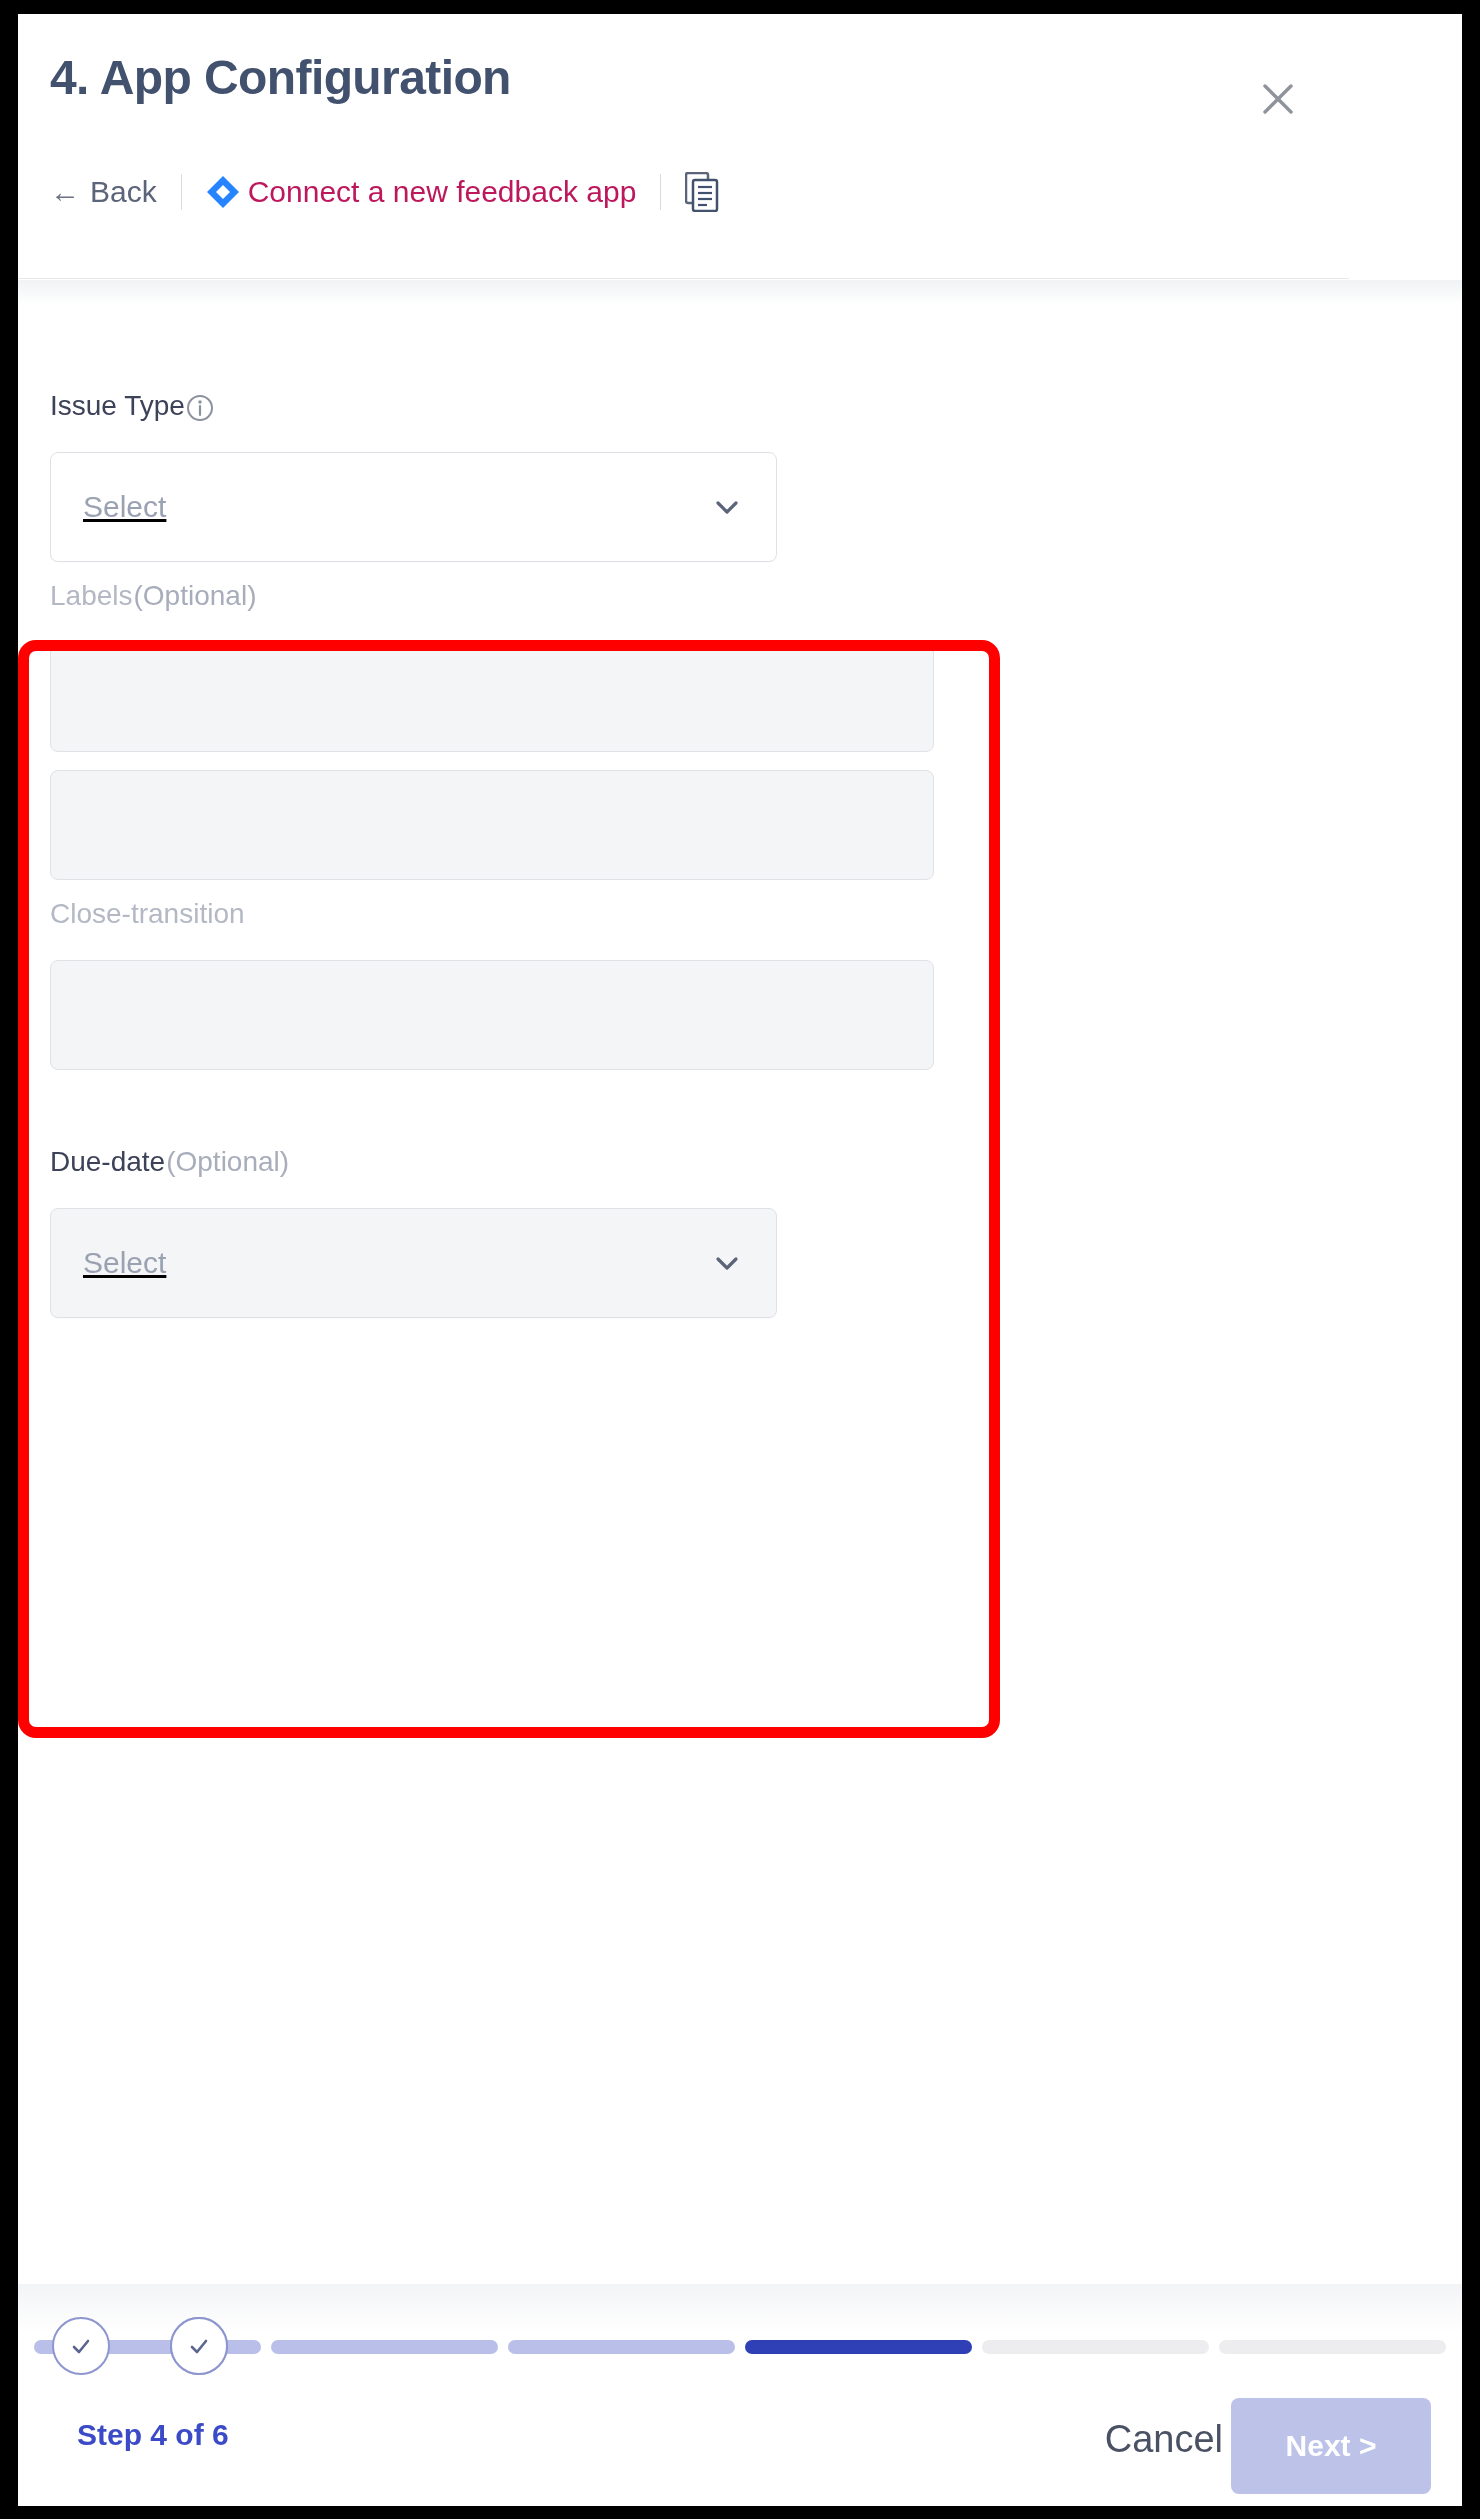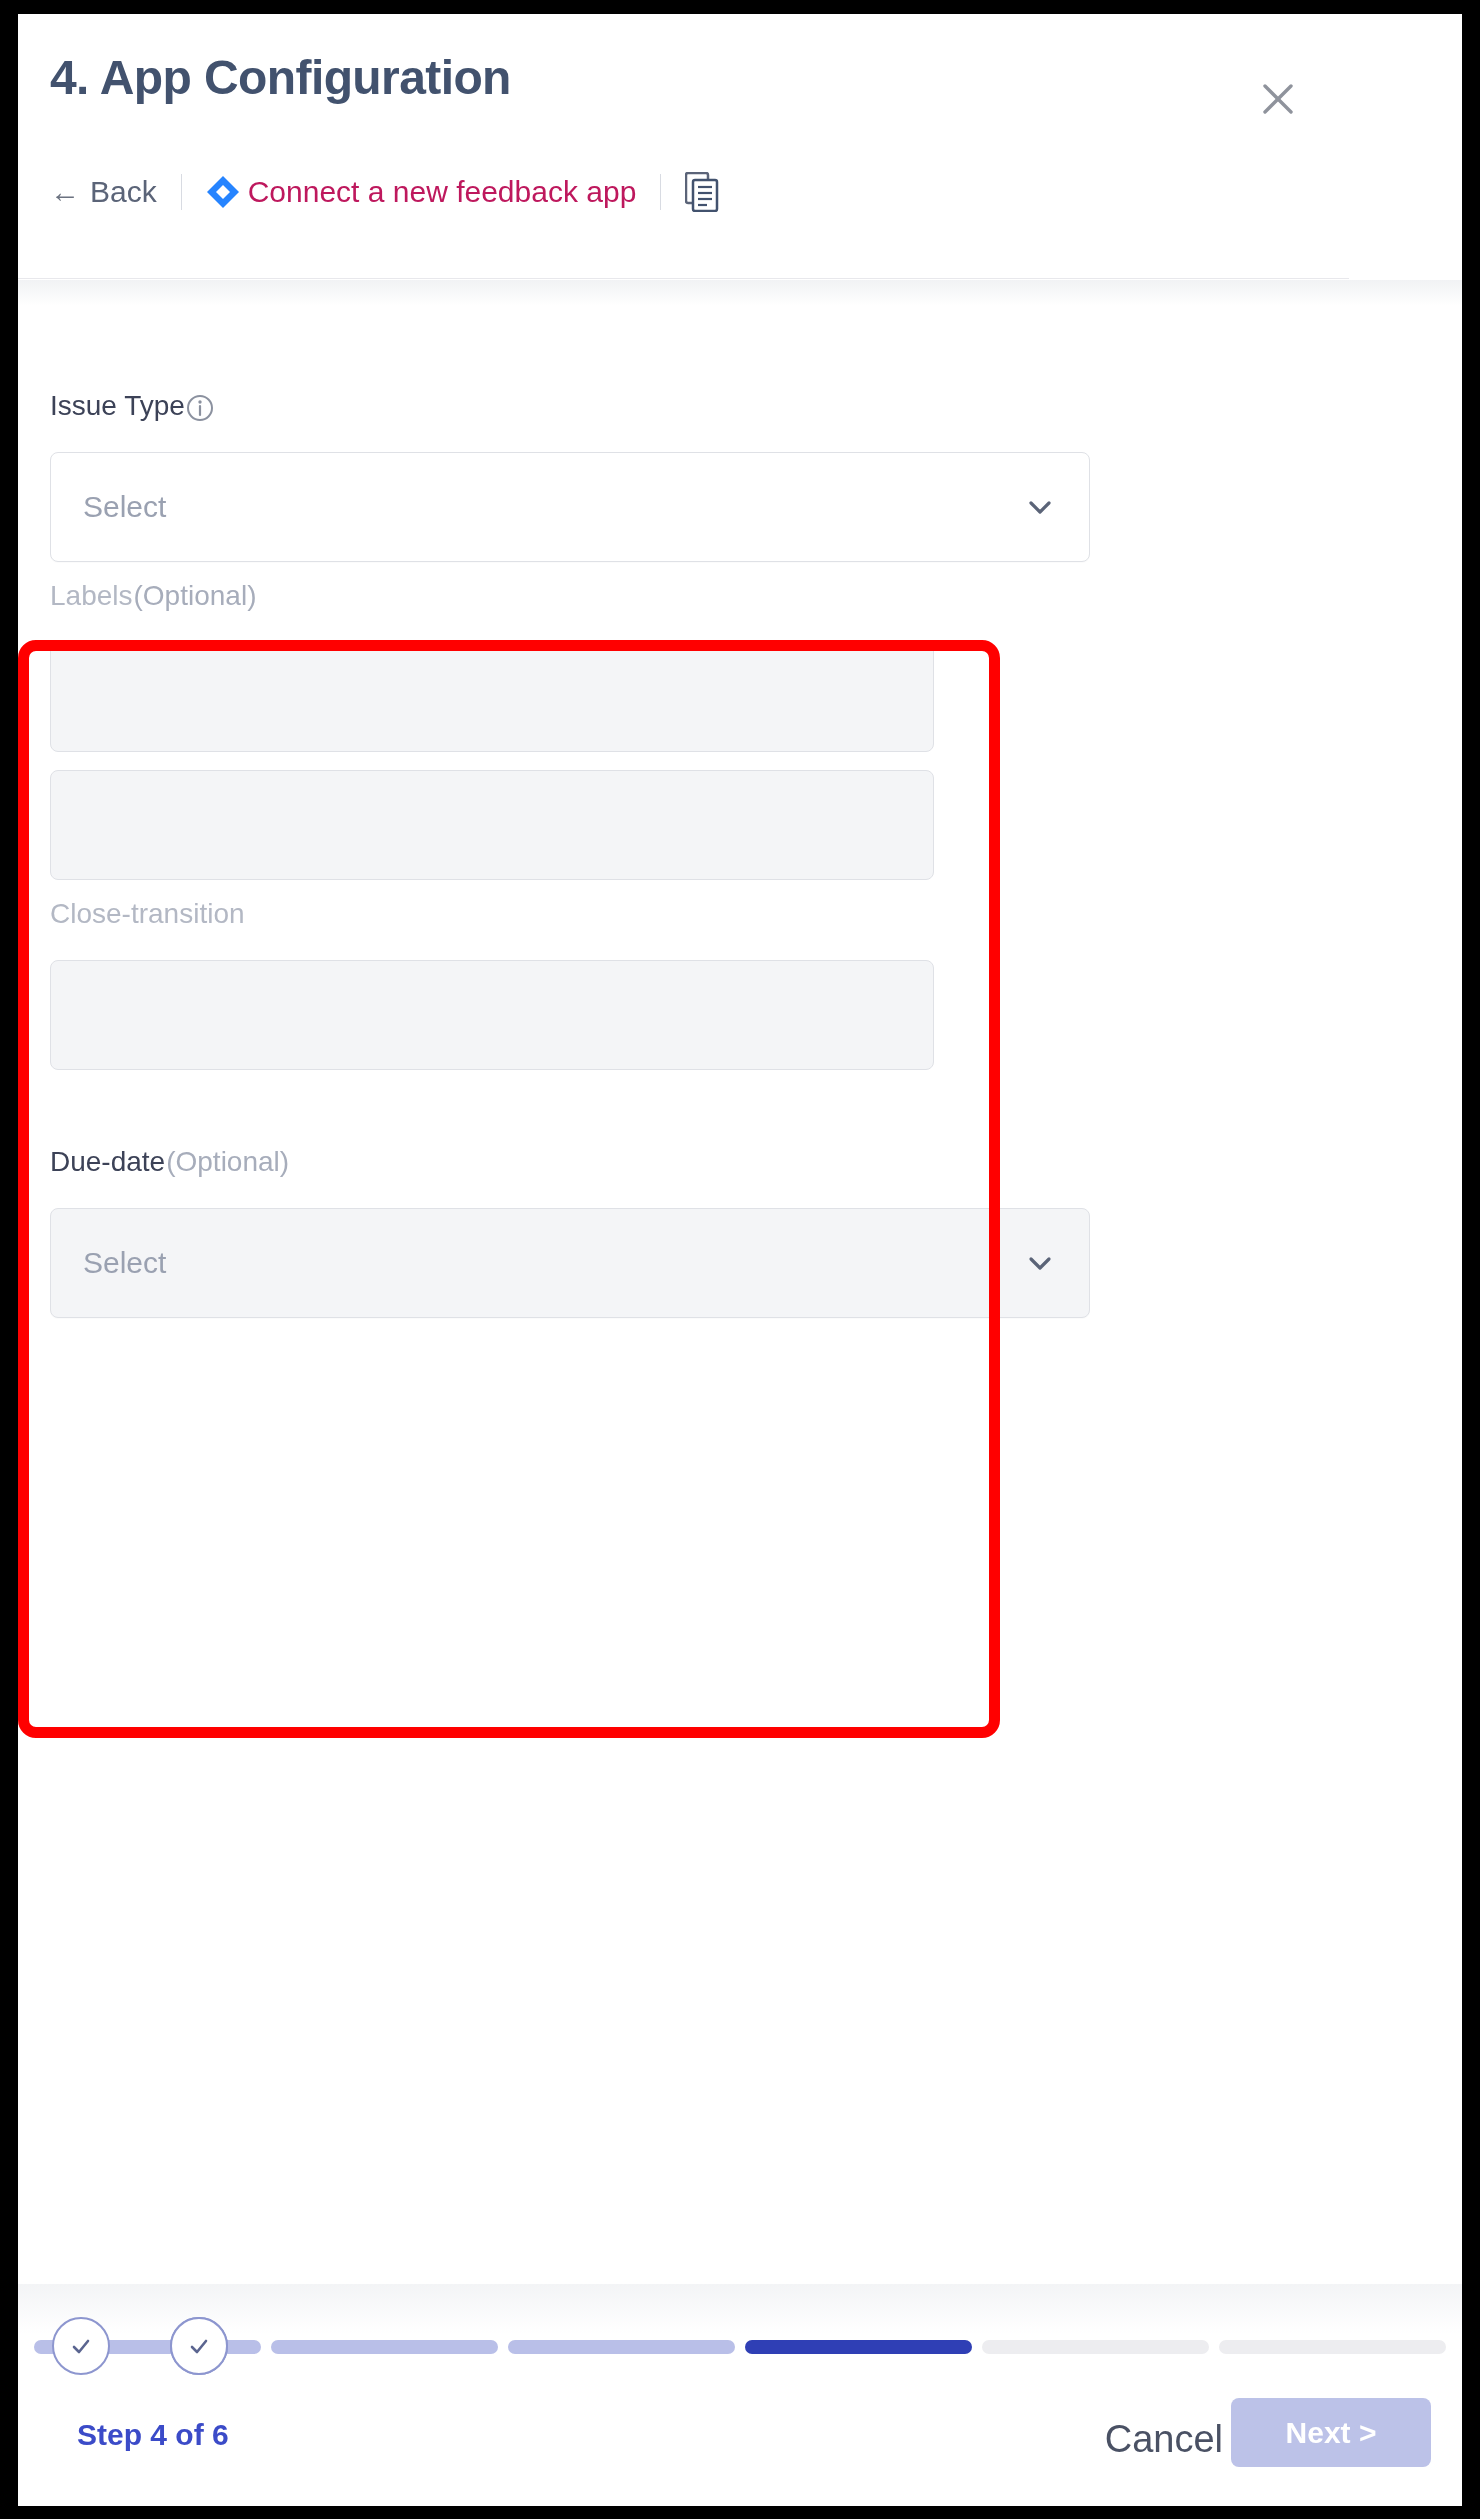--- a/index.html
+++ b/index.html
@@ -132,31 +132,32 @@
     display: flex;
     align-items: center;
     gap: 1px;
   }
   .field-label.muted { color: #b3b8c4; }
   .label-optional { color: #a7adbb; }
 
   .info-icon { display: inline-block; vertical-align: middle; }
 
   .select-box {
-    width: 1040px;
+    width: 727px;
     height: 110px;
     border: 1px solid #dfe1e6;
     border-radius: 8px;
     background: #ffffff;
     display: flex;
     align-items: center;
     justify-content: space-between;
     padding: 0 32px;
     cursor: pointer;
     box-shadow: 0 1px 1px rgba(0,0,0,0.02);
+    text-decoration: underline;
   }
   .select-box.disabled {
     background: #f4f5f7;
     cursor: not-allowed;
   }
   .select-placeholder {
     font-size: 30px;
     color: #9aa1b1;
   }
   .chev svg { display: block; }
@@ -259,21 +260,21 @@
     color: #4a5164;
     cursor: pointer;
     white-space: nowrap;
   }
 
   .next-btn {
     position: absolute;
     right: 42px;
     top: 2px;
     width: 200px;
-    height: 69px;
+    height: 96px;
     border-radius: 8px;
     border: none;
     background: #bcc2e8;
     color: #ffffff;
     font-size: 30px;
     font-weight: bold;
     font-family: "Liberation Sans", sans-serif;
     cursor: not-allowed;
     display: flex;
     align-items: center;

